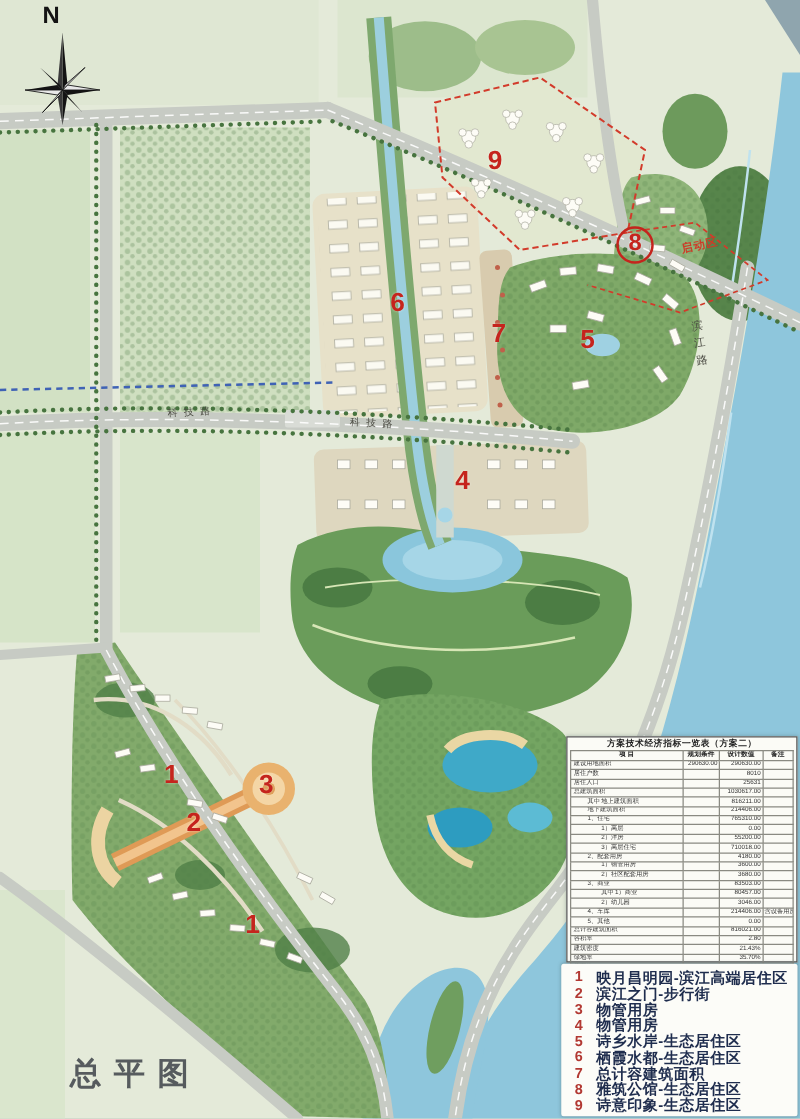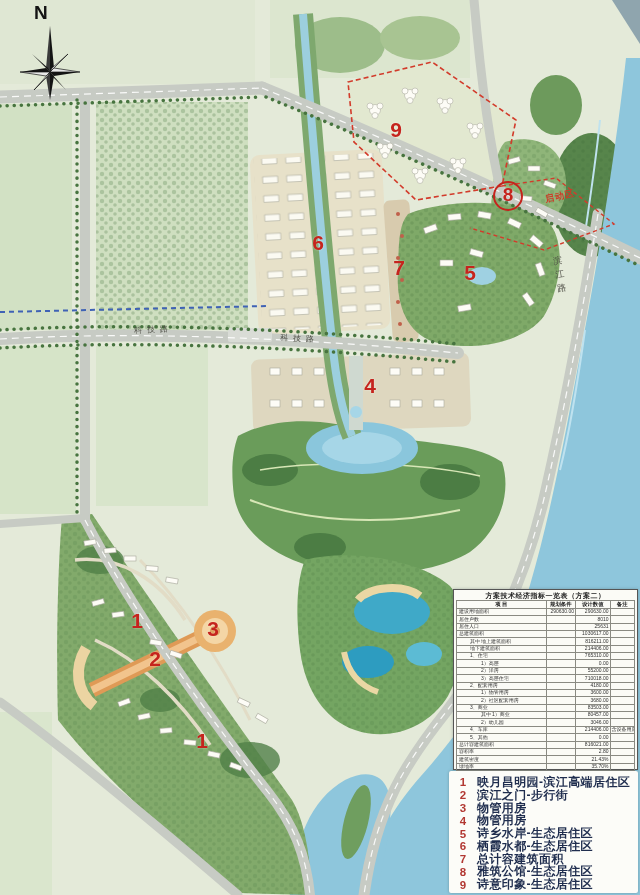--- a/index.html
+++ b/index.html
@@ -303,20 +303,21 @@
         <div class="marker" style="left: 137px; top: 620px;">1</div>
         <div class="marker" style="left: 213px; top: 628px;">3</div>
         <div class="marker" style="left: 155px; top: 658px;">2</div>
         <div class="marker" style="left: 202px; top: 740px;">1</div>
       </div>
     <div>
         <div class="road-label" style="left: 134px; top: 324px; transform: rotate(-3deg);">科技路</div>
         <div class="road-label" style="left: 280px; top: 333px; transform: rotate(3deg);">科技路</div>
         <div class="road-label vertical" style="left: 552px; top: 248px; transform: rotate(-8deg);">滨江路</div>
       </div>
+    <div class="sheet-title">总平图</div>
   </div>
 
   <div class="table-panel">
     <div class="tbl-title">方案技术经济指标一览表（方案二）</div>
     <table class="ind">
       <thead>
           <tr>
             <th style="width: 52%;">项  目</th>
             <th style="width: 16%;">规划条件</th>
             <th style="width: 19%;">设计数值</th>

